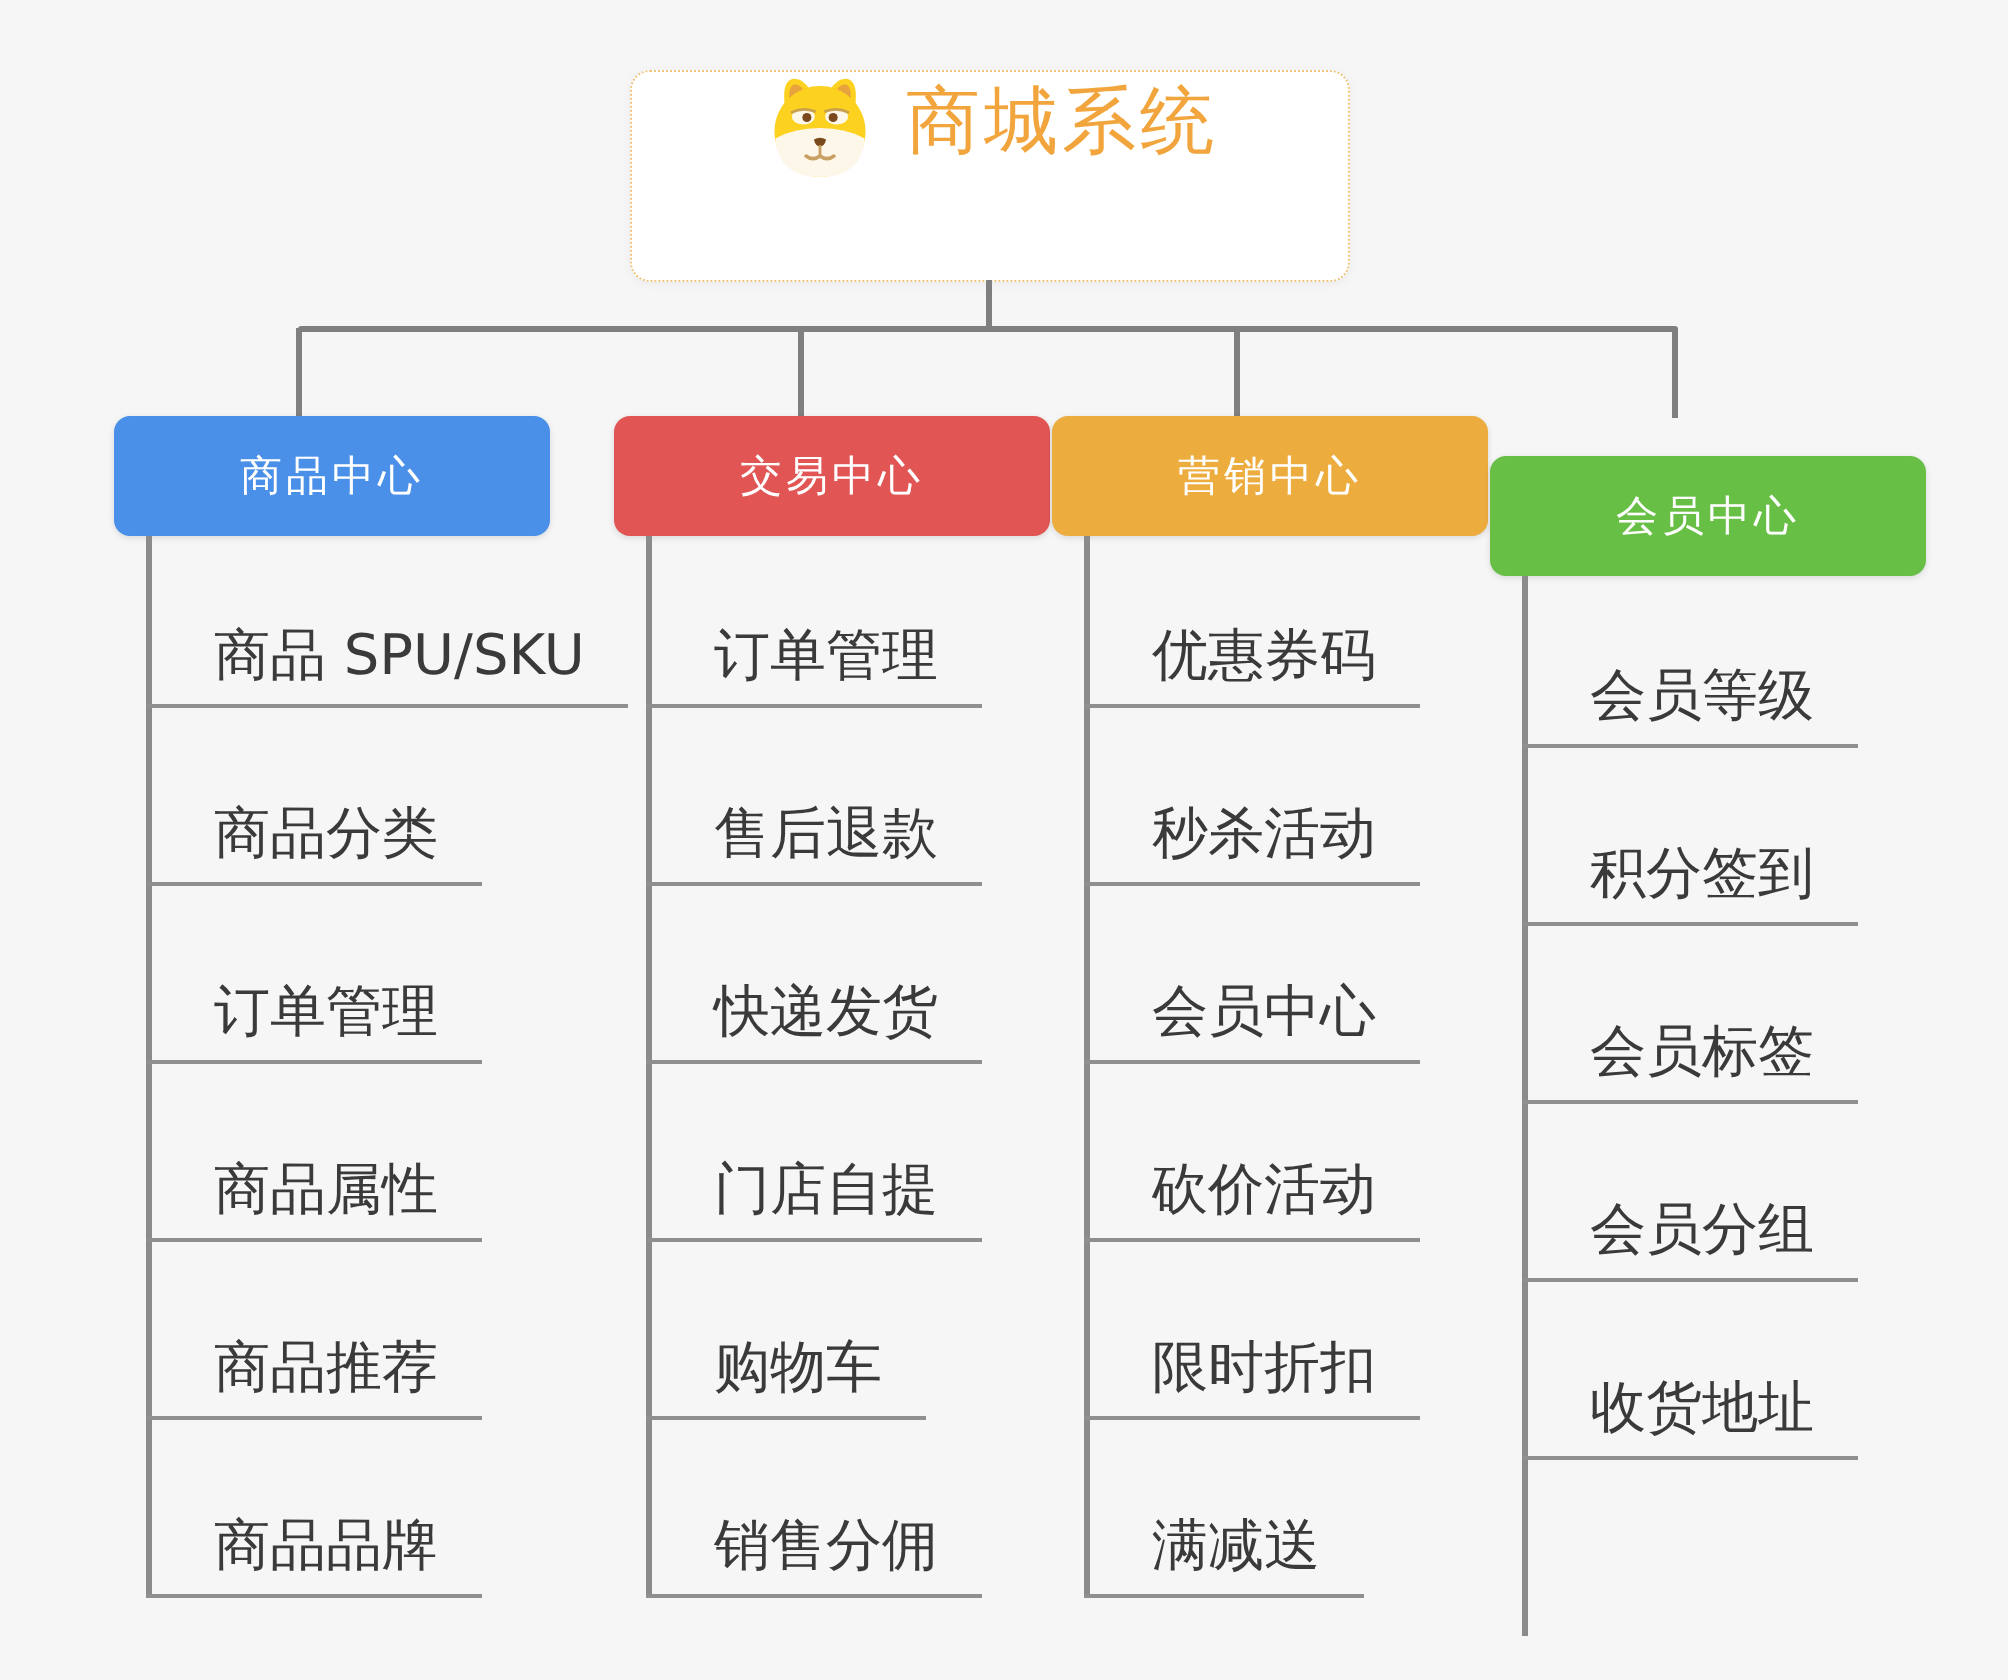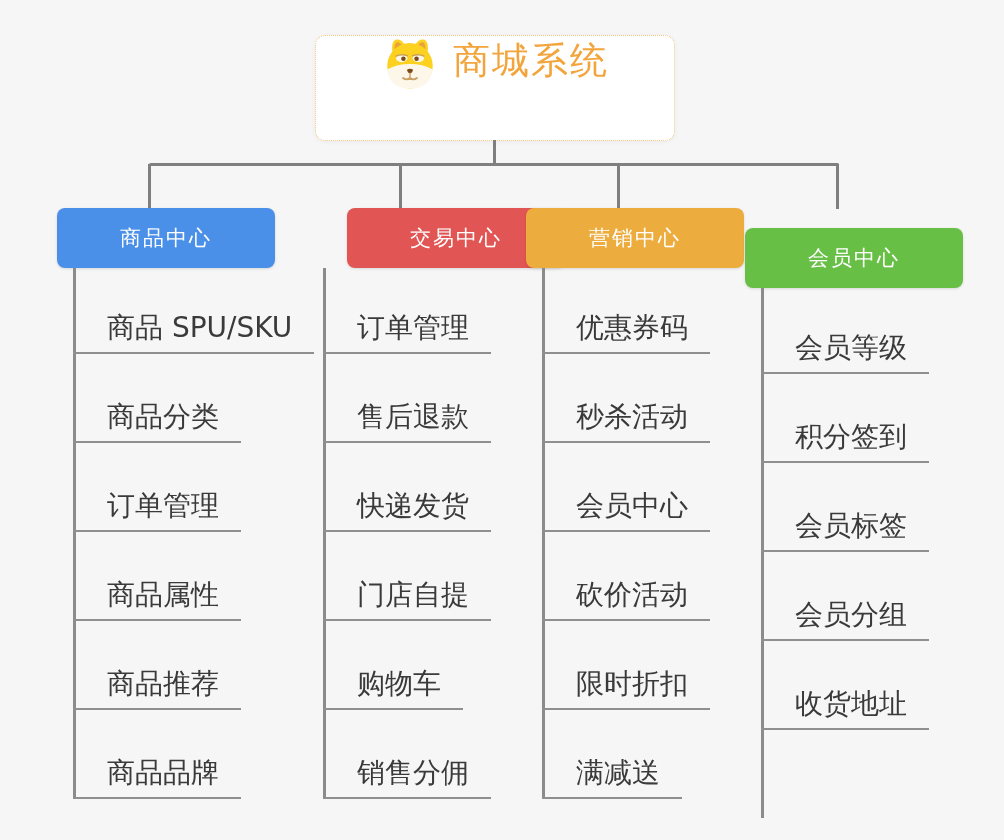--- a/index.html
+++ b/index.html
@@ -108,21 +108,21 @@
         <div class="leaves">
           <div class="leaf-item">商品 SPU/SKU</div>
           <div class="leaf-item">商品分类</div>
           <div class="leaf-item">订单管理</div>
           <div class="leaf-item">商品属性</div>
           <div class="leaf-item">商品推荐</div>
           <div class="leaf-item">商品品牌</div>
         </div>
       </div>
       <div class="branch-col col-1">
-        <div class="branch-header" style="background: rgb(225, 86, 84); margin-left: 40px;">交易中心</div>
+        <div class="branch-header" style="background: rgb(225, 86, 84);">交易中心</div>
         <div class="trunk"></div>
         <div class="leaves">
           <div class="leaf-item">订单管理</div>
           <div class="leaf-item">售后退款</div>
           <div class="leaf-item">快递发货</div>
           <div class="leaf-item">门店自提</div>
           <div class="leaf-item">购物车</div>
           <div class="leaf-item">销售分佣</div>
         </div>
       </div>

